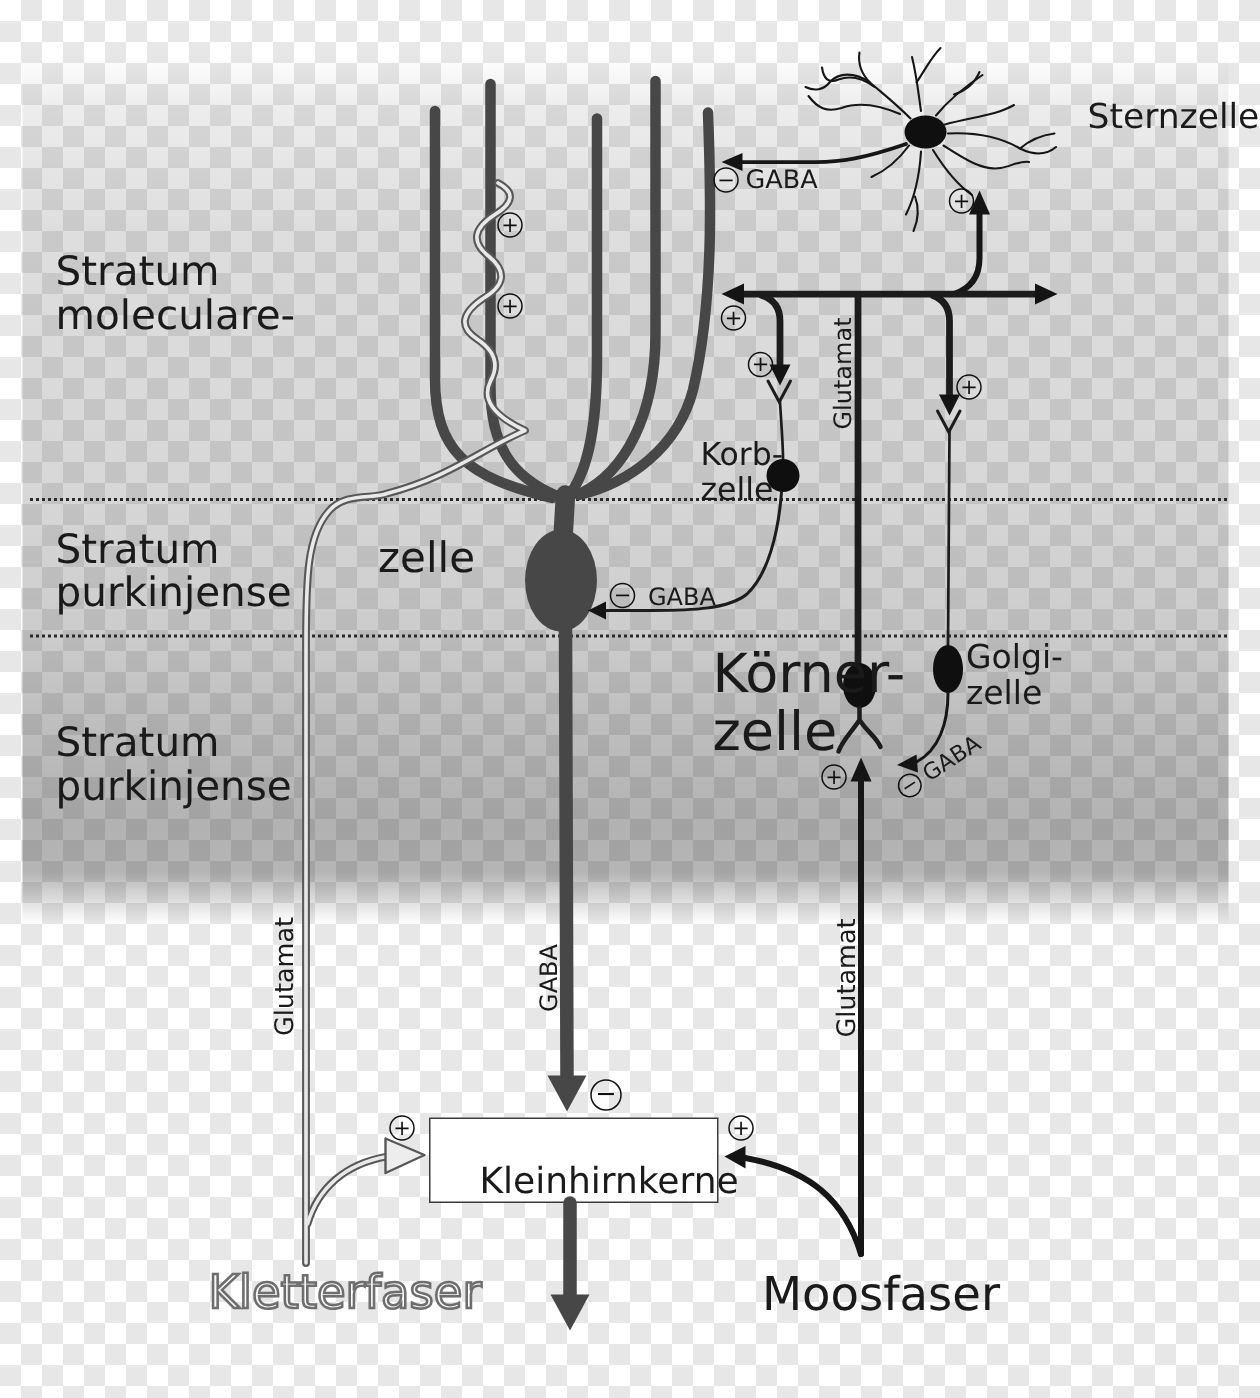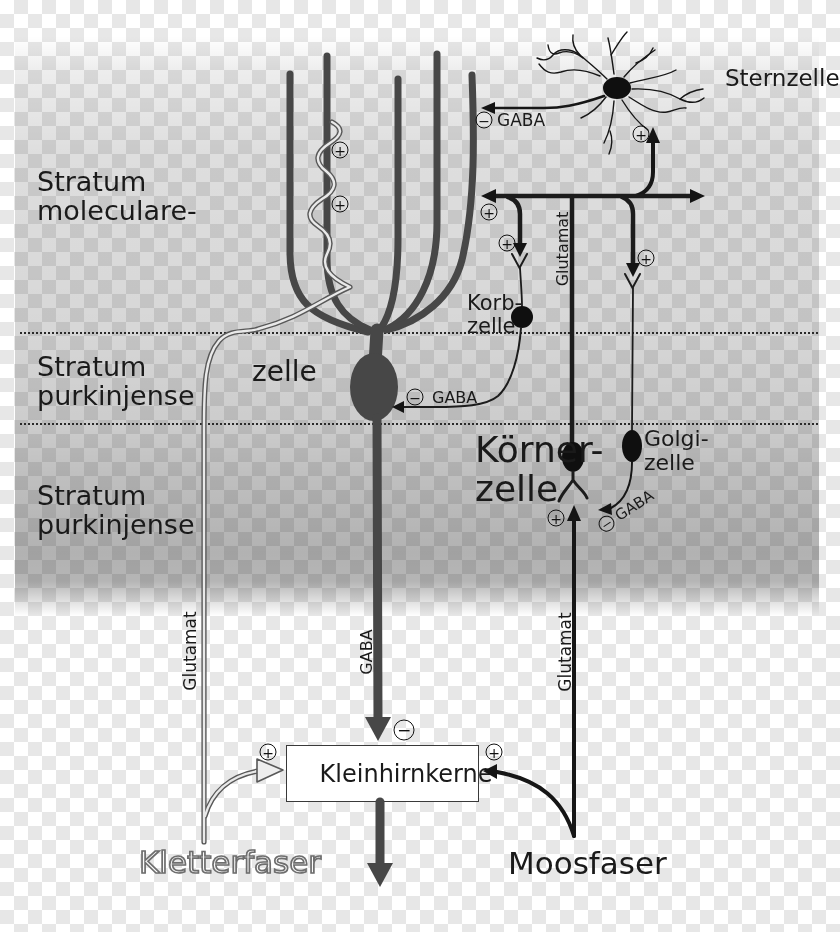--- a/index.html
+++ b/index.html
@@ -43,21 +43,21 @@
   .sym{
     box-sizing:border-box;width:17px;height:17px;border:1.6px solid #111;border-radius:50%;
     display:flex;align-items:center;justify-content:center;
     font-size:14px;line-height:1;color:#111;transform:translate(-50%,-50%);
     font-weight:400;
   }
   .sym b{font-weight:400;}
   .sym.big{width:21px;height:21px;font-size:17px;}
   #kkbox{
     left:286px;top:745px;width:193px;height:57px;background:#fff;border:1.6px solid #3a3a3a;
-    display:flex;align-items:center;justify-content:center;font-size:24px;box-sizing:border-box;padding-left:47px;
+    display:flex;align-items:flex-end;justify-content:center;font-size:24px;box-sizing:border-box;padding-left:47px;
   }
   #kletterfaser-label{
     color:#fbfbfb;-webkit-text-stroke:1.7px #6e6e6e;
     text-shadow:0 0 1px #777;
   }
   #golgi-gaba-group{
     left:626px;top:511px;display:flex;align-items:center;gap:4px;
     transform:translate(-50%,-50%) rotate(-33deg);font-size:15px;
   }
   #golgi-gaba-group .sym{position:static;transform:none;width:16px;height:16px;font-size:13px;flex:0 0 auto;}

